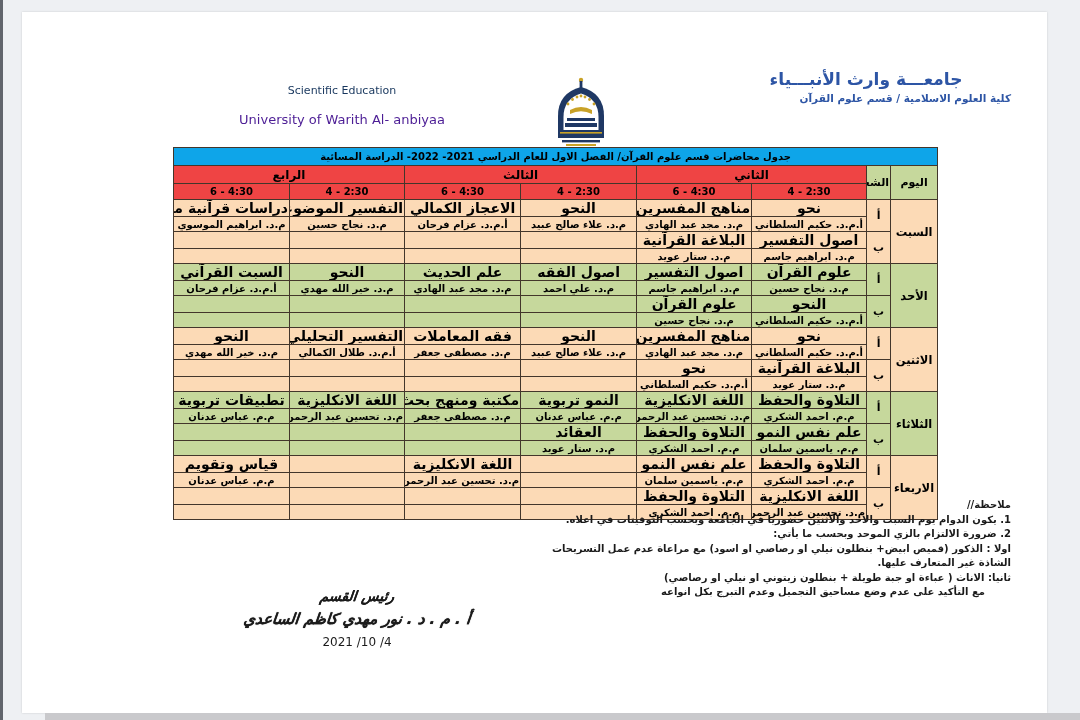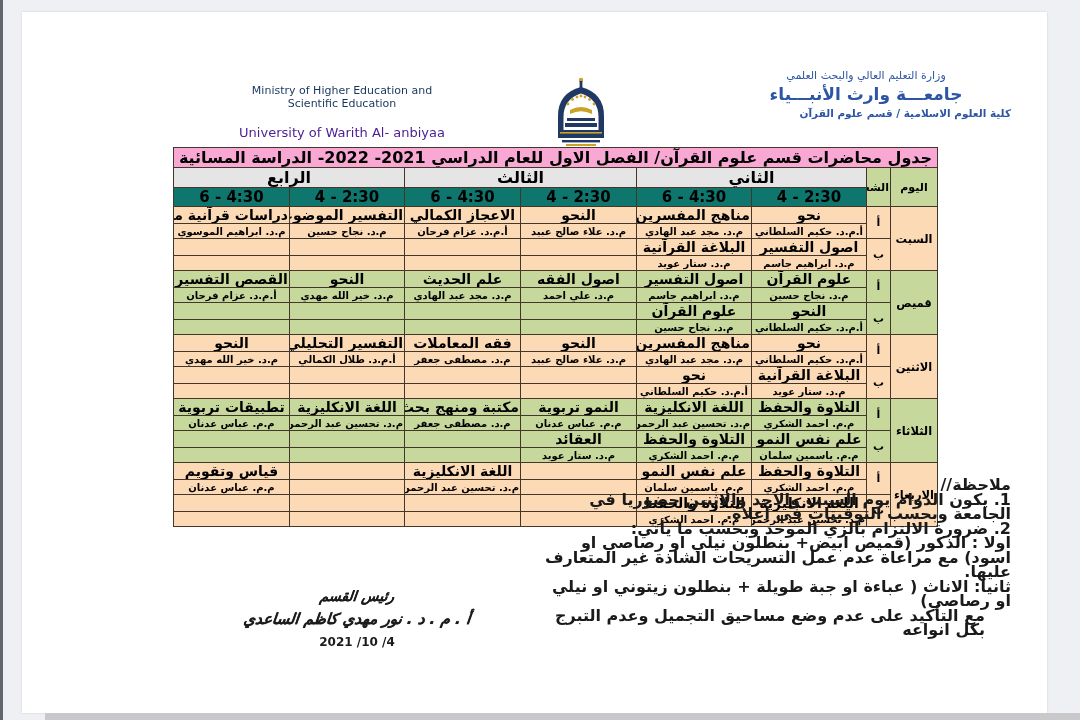--- a/index.html
+++ b/index.html
@@ -30,59 +30,58 @@
   .logo{position:absolute;left:526px;top:62px;width:66px;height:78px;}
   
   table.sched{
     position:absolute;left:151px;top:135px;width:764px;
     border-collapse:collapse;table-layout:fixed;direction:rtl;
   }
   table.sched td{
     border:1px solid #43362b;text-align:center;vertical-align:middle;
     font-weight:bold;color:#000;overflow:hidden;white-space:nowrap;padding:0 1px;
   }
-  td.titlebar{background:#f9a8d4;height:17px;font-size:16px;}
-  td.grp{background:#e5e5e5;font-size:16px;height:17px;}
+  td.titlebar{background:#0ea5e9;height:17px;font-size:10px;}
+  td.grp{background:#ef4444;font-size:12px;height:17px;}
   td.hdr{background:#c6d89c;font-size:11px;}
-  td.time{background:#0f766e;font-size:15px;height:15px;direction:ltr;margin-left:47px;}
+  td.time{background:#ef4444;font-size:10px;height:15px;direction:ltr;margin-left:47px;}
   td.day{font-size:11.5px;}
   td.sec{font-size:11px;}
   td.sub{height:15px;font-size:14px;}
   td.tch{height:14px;font-size:10px;}
   .peach{background:#fcdab6;}
   .green{background:#c6d89c;}
   
   .notes{
-    position:absolute;right:36px;top:466px;width:478px;direction:rtl;text-align:right;
-    font-size:16px;font-weight:bold;color:#1a1a1a;line-height:14.5px;
+    position:absolute;right:36px;top:486px;width:478px;direction:rtl;text-align:right;
+    font-size:10px;font-weight:bold;color:#1a1a1a;line-height:14.5px;
   }
   .notes .indent{padding-right:26px;}
   
   .sign{
     position:absolute;left:170px;top:576px;width:330px;text-align:center;direction:rtl;color:#1b1b1b;
   }
   .sign .s-title{
     font-size:14px;font-weight:bold;font-style:italic;
     text-shadow:0 0 .6px #1b1b1b;transform:skewX(-6deg);
   }
   .sign .s-name{
     font-size:15px;font-weight:bold;font-style:italic;margin-top:6px;white-space:nowrap;
     text-shadow:0 0 .7px #1b1b1b;transform:skewX(-6deg);letter-spacing:-.5px;
   }
-  .sign .s-date{font-size:12px;font-weight:bold;margin-top:7px;direction:ltr;}
+  .sign .s-date{font-size:12px;font-weight:normal;margin-top:7px;direction:ltr;}
 </style>
 </head>
 <body>
 
 <div class="edge-line"></div>
 
 <div class="page">
 
   <div class="head-en">
-    <div>Ministry of Higher Education and</div>
     <div>Scientific Education</div>
     <div class="uni">University of Warith Al- anbiyaa</div>
   </div>
 
   <div class="logo">
     <svg width="66" height="78" viewBox="0 0 66 78" xmlns="http://www.w3.org/2000/svg">
       <circle cx="33" cy="6" r="2.2" fill="#c9a227"></circle>
       <rect x="31.6" y="7" width="2.8" height="9" fill="#1f3864"></rect>
       <path d="M10 64 L10 42 Q10 19 33 13 Q56 19 56 42 L56 64 Z" fill="#1f3864"></path>
       <path d="M15.5 64 L15.5 43 Q15.5 25 33 19.5 Q50.5 25 50.5 43 L50.5 64 Z" fill="#ffffff"></path>
@@ -99,21 +98,20 @@
       <rect x="19" y="44" width="28" height="3" fill="#1f3864"></rect>
       <rect x="17" y="49" width="32" height="4" fill="#1f3864"></rect>
       <rect x="10" y="56" width="46" height="8" fill="#1f3864"></rect>
       <rect x="12" y="58" width="42" height="1.6" fill="#c9a227"></rect>
       <rect x="14" y="66" width="38" height="2.4" fill="#1f3864"></rect>
       <rect x="18" y="70" width="30" height="2" fill="#c9a227"></rect>
     </svg>
   </div>
 
   <div class="head-ar">
-    <div class="l1">وزارة التعليم العالي والبحث العلمي</div>
     <div class="l2">جامعـــة وارث الأنبـــياء</div>
     <div class="l3">كلية العلوم الاسلامية / قسم علوم القرآن</div>
   </div>
 
   <table class="sched">
     <colgroup>
       <col style="width:47px">
         <col style="width:24px">
       <col style="width:115px">
         <col style="width:115px">
@@ -172,28 +170,28 @@
         </tr>
         <tr>
           <td class="tch peach">م.د. ابراهيم جاسم</td>
           <td class="tch peach">م.د. ستار عويد</td>
           <td class="tch peach"></td>
           <td class="tch peach"></td>
           <td class="tch peach"></td>
           <td class="tch peach"></td>
         </tr>
         <tr>
-          <td class="day green" rowspan="4">قميص</td>
+          <td class="day green" rowspan="4">الأحد</td>
           <td class="sec green" rowspan="2">أ</td>
           <td class="sub green">علوم القرآن</td>
           <td class="sub green">اصول التفسير</td>
           <td class="sub green">اصول الفقه</td>
           <td class="sub green">علم الحديث</td>
           <td class="sub green">النحو</td>
-          <td class="sub green">القصص التفسير</td>
+          <td class="sub green">السبت القرآني</td>
         </tr>
         <tr>
           <td class="tch green">م.د. نجاح حسين</td>
           <td class="tch green">م.د. ابراهيم جاسم</td>
           <td class="tch green">م.د. علي احمد</td>
           <td class="tch green">م.د. مجد عبد الهادي</td>
           <td class="tch green">م.د. خير الله مهدي</td>
           <td class="tch green">أ.م.د. عزام فرحان</td>
         </tr>
         <tr>

